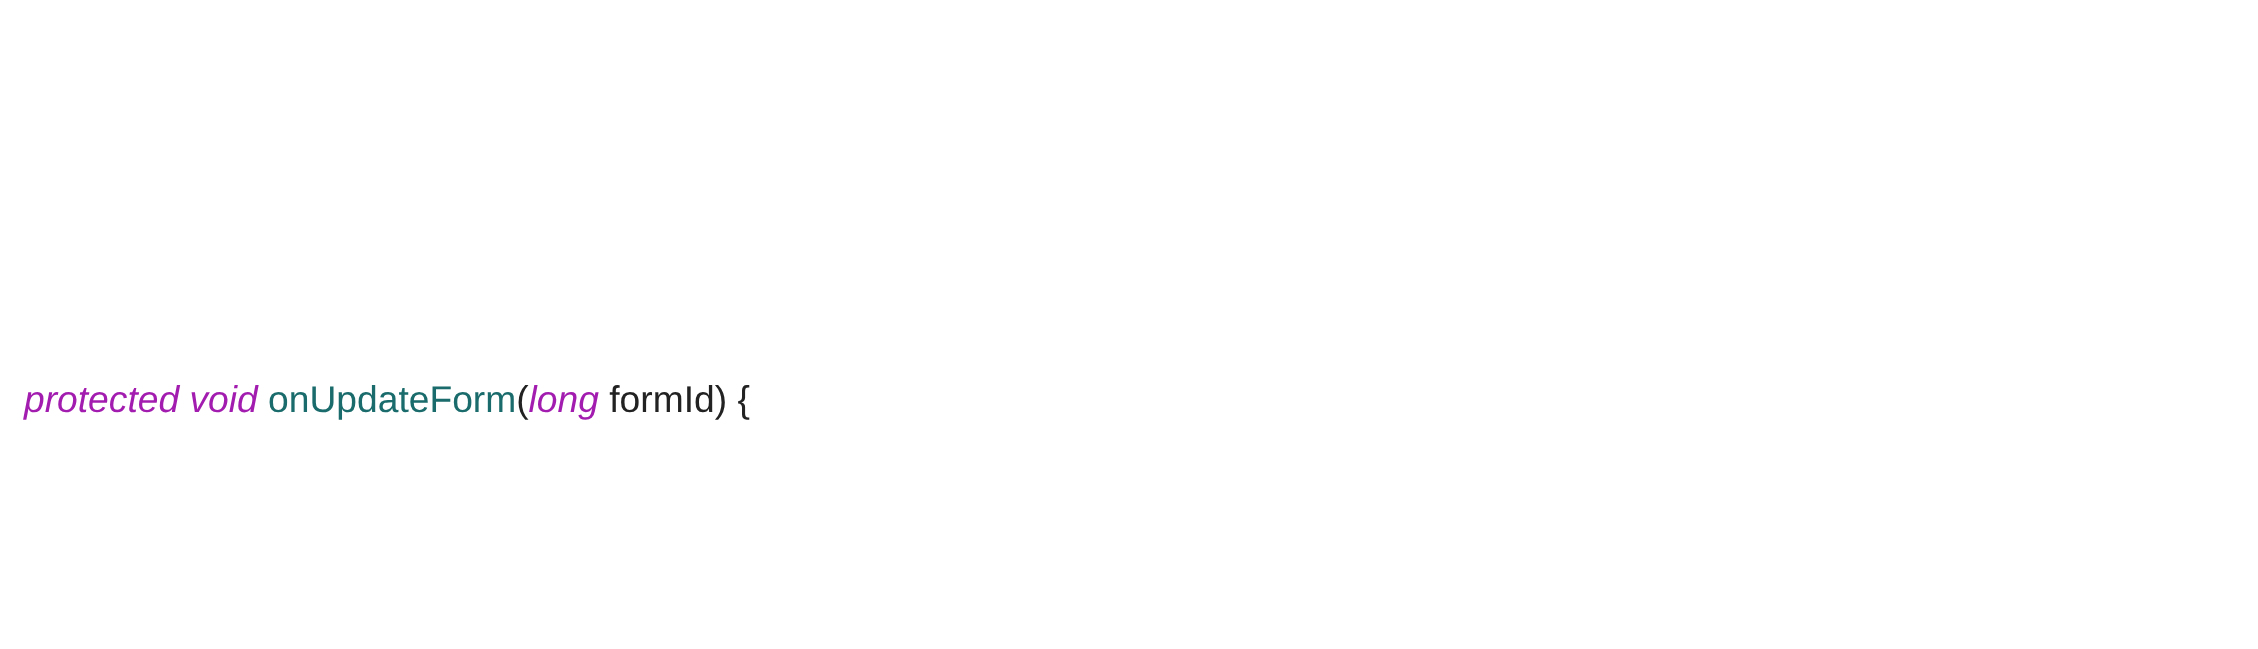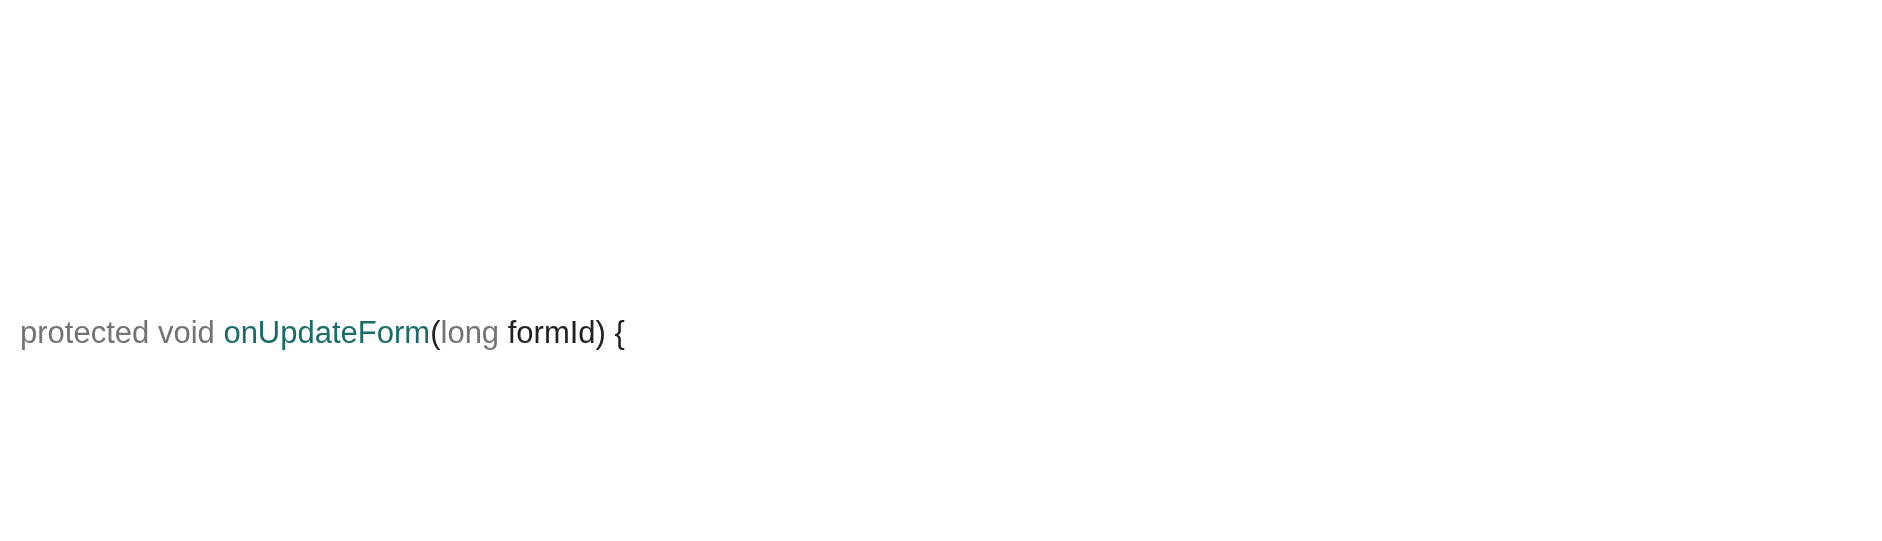--- a/index.html
+++ b/index.html
@@ -12,21 +12,21 @@
     color: #222222;
     white-space: pre;
   }
   .code-container {
     display: block;
   }
   .line {
     display: block;
   }
   .tok-annotation { color: #7a7a00; }
-  .tok-keyword { color: #737373; }
+  .tok-keyword { color: #a21caf; font-style: italic; }
   .tok-methoddecl { color: #1a6b6b; text-align: center; }
   .tok-default { color: #222222; }
   .indent2 { display:inline-block; width: 1.9em; }
 </style>
 </head>
 <body>
 
 
 
 <div class="code-container">

